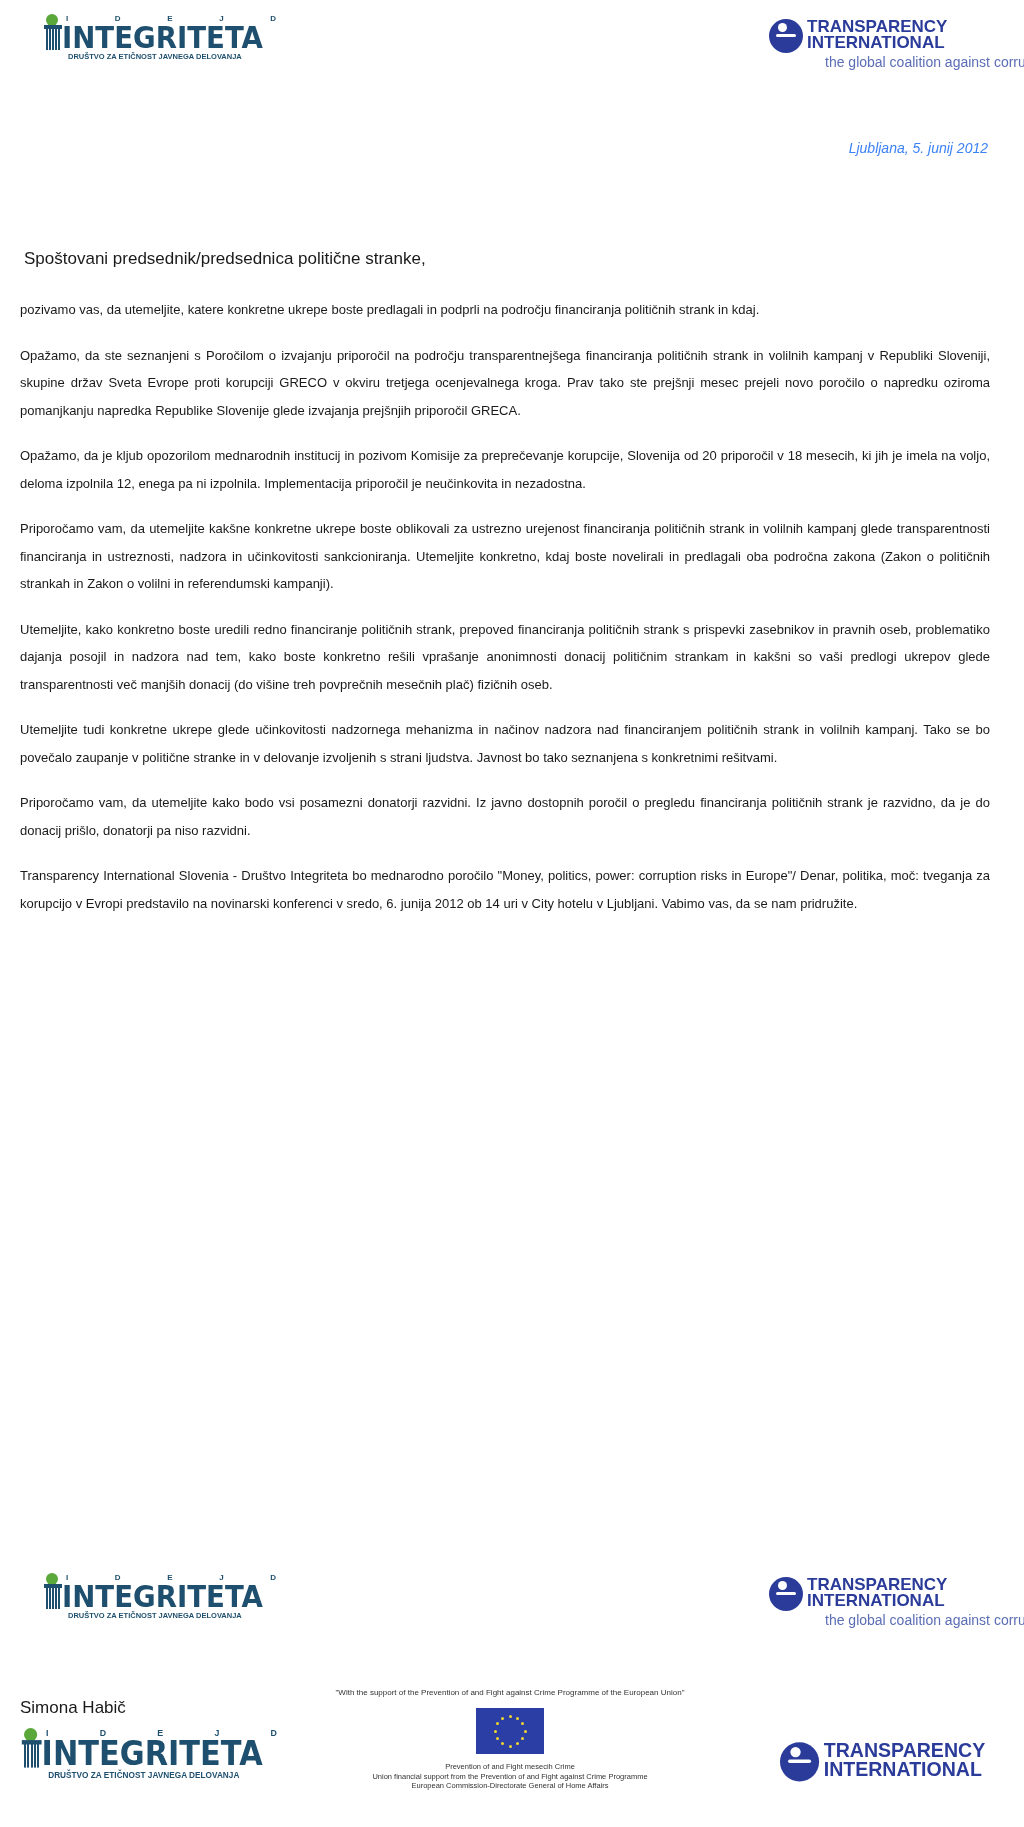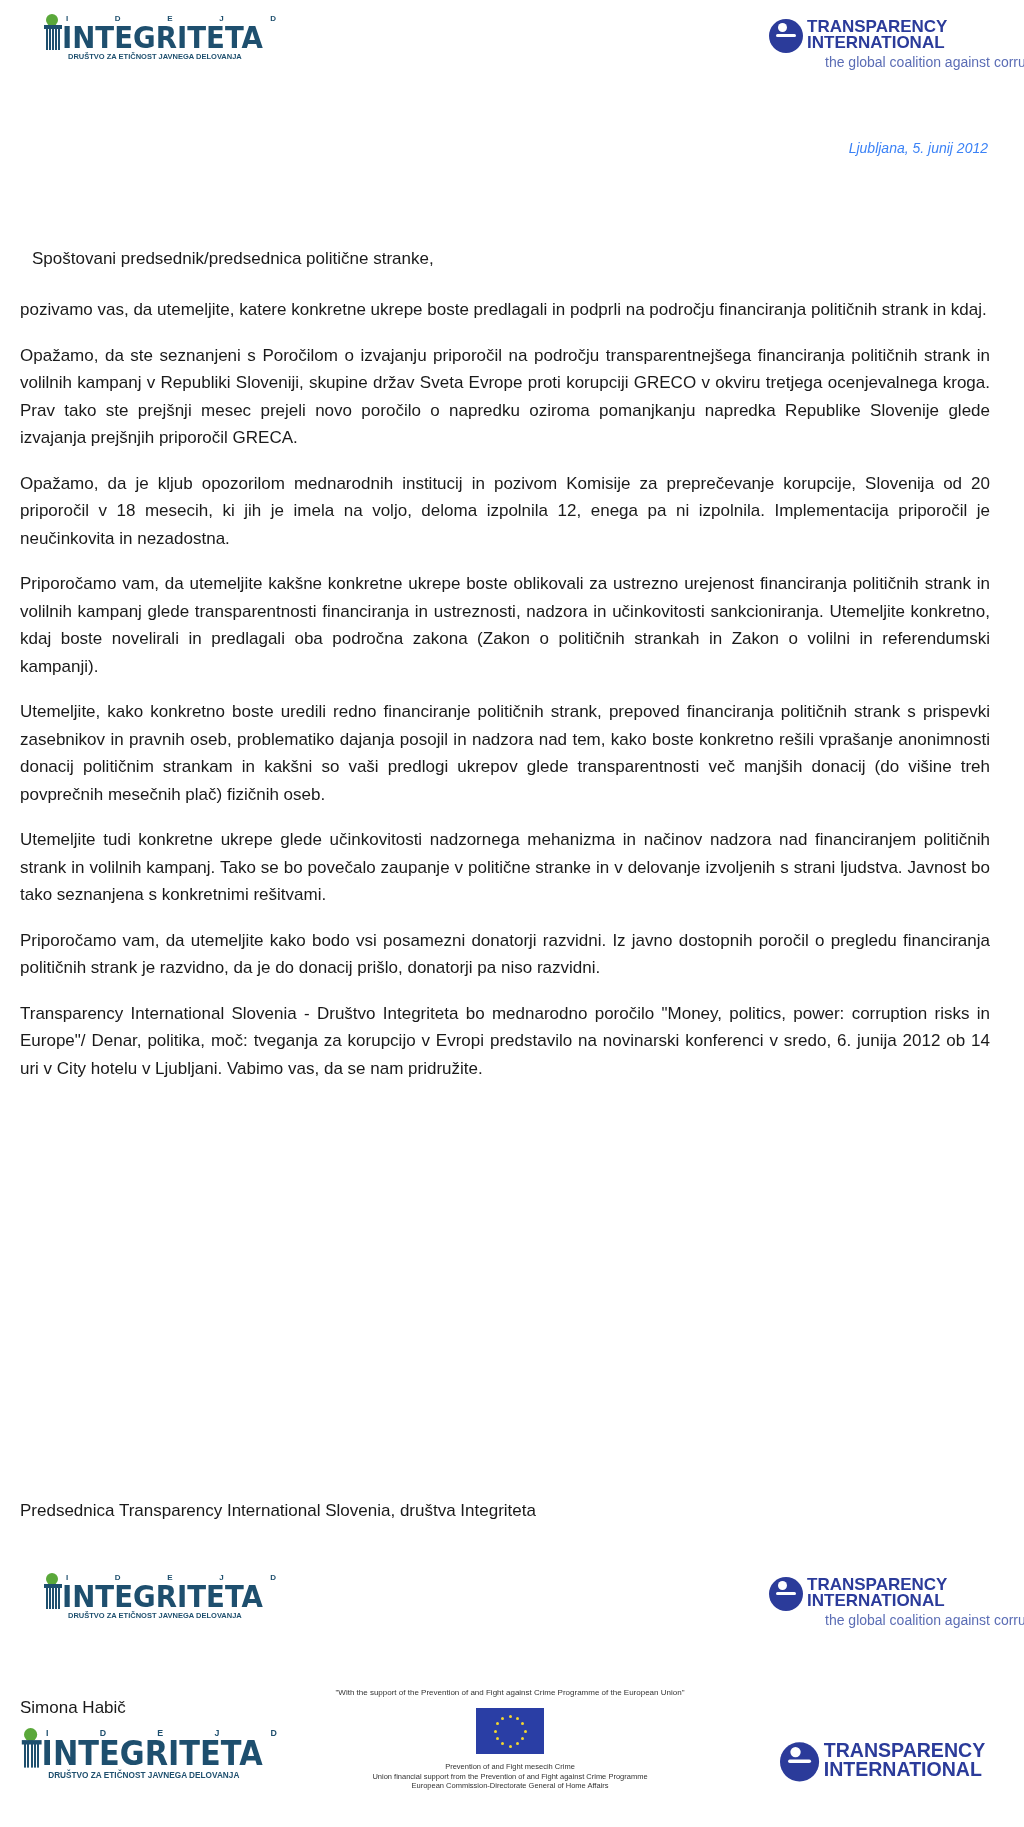--- a/index.html
+++ b/index.html
@@ -25,23 +25,23 @@
   .ti .emblem { position: absolute; left: 0; top: 2px; width: 34px; height: 34px; border-radius: 50%; background: #2b3b9a; }
   .ti .emblem::before { content: ""; position: absolute; left: 9px; top: 4px; width: 9px; height: 9px; border-radius: 50%; background: #fff; }
   .ti .emblem::after { content: ""; position: absolute; left: 7px; top: 15px; width: 20px; height: 3px; background: #fff; border-radius: 2px; }
   .ti .l1, .ti .l2 { position: absolute; left: 38px; font-weight: bold; color: #2b3b9a; font-size: 17px; line-height: 18px; white-space: nowrap; }
   .ti .l1 { top: 1px; }
   .ti .l2 { top: 17px; }
   .ti .tag { position: absolute; left: 56px; top: 37px; font-size: 14px; color: #5b6db5; white-space: nowrap; }
 
   .date { position: absolute; right: 36px; top: 140px; font-size: 14px; font-style: italic; color: #3b82f6; }
 
-  .body-text { position: absolute; left: 20px; width: 970px; font-size: 17px; line-height: 27.5px; text-align: justify; color: #1a1a1a; }
+  .body-text { position: absolute; left: 20px; width: 970px; font-size: 13px; line-height: 27.5px; text-align: justify; color: #1a1a1a; }
   .body-text p { margin: 0 0 18px 0; }
-  .greeting { position: absolute; left: 32px; top: 249px; font-size: 17px; }
+  .greeting { position: absolute; left: 24px; top: 249px; font-size: 17px; }
 
   .closing { position: absolute; left: 20px; top: 1497px; font-size: 17px; line-height: 27px; }
   .signer { position: absolute; left: 20px; top: 1698px; font-size: 17px; }
 
   .eu-block { position: absolute; left: 310px; top: 1688px; width: 400px; text-align: center; color: #333; }
   .eu-quote { font-size: 8px; line-height: 10px; }
   .eu-flag { width: 68px; height: 46px; margin: 10px auto 8px auto; background: #2a3ea5; position: relative; }
   .eu-flag span { position: absolute; width: 3px; height: 3px; background: #f3d62e; border-radius: 50%; }
   .eu-caption { font-size: 7.5px; line-height: 9.5px; }
 </style>
@@ -80,21 +80,20 @@
     <p>Opažamo, da ste seznanjeni s Poročilom o izvajanju priporočil na področju transparentnejšega financiranja političnih strank in volilnih kampanj v Republiki Sloveniji, skupine držav Sveta Evrope proti korupciji GRECO v okviru tretjega ocenjevalnega kroga. Prav tako ste prejšnji mesec prejeli novo poročilo o napredku oziroma pomanjkanju napredka Republike Slovenije glede izvajanja prejšnjih priporočil GRECA.</p>
     <p>Opažamo, da je kljub opozorilom mednarodnih institucij in pozivom Komisije za preprečevanje korupcije, Slovenija od 20 priporočil v 18 mesecih, ki jih je imela na voljo, deloma izpolnila 12, enega pa ni izpolnila. Implementacija priporočil je neučinkovita in nezadostna.</p>
     <p>Priporočamo vam, da utemeljite kakšne konkretne ukrepe boste oblikovali za ustrezno urejenost financiranja političnih strank in volilnih kampanj glede transparentnosti financiranja in ustreznosti, nadzora in učinkovitosti sankcioniranja. Utemeljite konkretno, kdaj boste novelirali in predlagali oba področna zakona (Zakon o političnih strankah in Zakon o volilni in referendumski kampanji).</p>
     <p>Utemeljite, kako konkretno boste uredili redno financiranje političnih strank, prepoved financiranja političnih strank s prispevki zasebnikov in pravnih oseb, problematiko dajanja posojil in nadzora nad tem, kako boste konkretno rešili vprašanje anonimnosti donacij političnim strankam in kakšni so vaši predlogi ukrepov glede transparentnosti več manjših donacij (do višine treh povprečnih mesečnih plač) fizičnih oseb.</p>
     <p>Utemeljite tudi konkretne ukrepe glede učinkovitosti nadzornega mehanizma in načinov nadzora nad financiranjem političnih strank in volilnih kampanj. Tako se bo povečalo zaupanje v politične stranke in v delovanje izvoljenih s strani ljudstva. Javnost bo tako seznanjena s konkretnimi rešitvami.</p>
     <p>Priporočamo vam, da utemeljite kako bodo vsi posamezni donatorji razvidni. Iz javno dostopnih poročil o pregledu financiranja političnih strank je razvidno, da je do donacij prišlo, donatorji pa niso razvidni.</p>
     <p>Transparency International Slovenia - Društvo Integriteta bo mednarodno poročilo "Money, politics, power: corruption risks in Europe"/ Denar, politika, moč:  tveganja za korupcijo v Evropi predstavilo na novinarski konferenci v sredo, 6. junija 2012 ob 14 uri v City hotelu v Ljubljani. Vabimo vas, da se nam pridružite.</p>
   </div>
 
   <div class="closing">
-    <div>Predsednica Transparency International Slovenia, društva Integriteta</div>
   </div>
 
   <div class="integ" style="left:46px; top:1573px;">
     <span class="globe"></span>
     <div class="ideja">
       <span>I</span>
       <span>D</span>
       <span>E</span>
       <span>J</span>
       <span>D</span>

